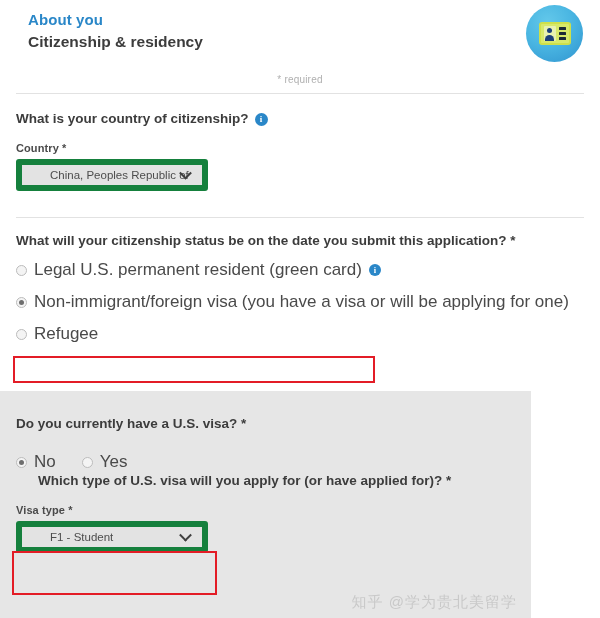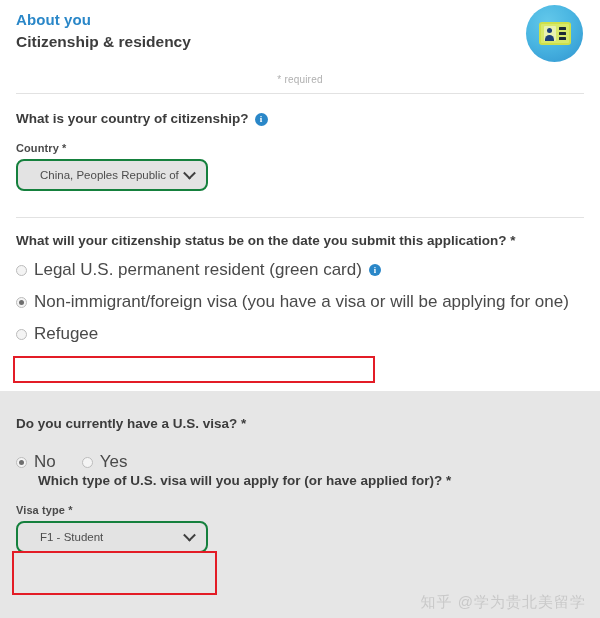--- a/index.html
+++ b/index.html
@@ -6,21 +6,21 @@
   html, body {
     margin: 0; padding: 0;
     width: 600px; height: 618px;
     background: #ffffff;
     font-family: "Liberation Sans", sans-serif;
     overflow: hidden;
   }
   .page { position: relative; width: 600px; height: 618px; background:#fff; }
 
   
-  .header { position: relative; padding: 10px 16px 0 16px; }
+  .header { position: relative; padding: 10px 16px 0 28px; }
   .eyebrow {
     color: #2a87c8;
     font-size: 15px;
     font-weight: bold;
     letter-spacing: .1px;
     line-height: 20px;
   }
   .page-title {
     color: #3c3c3c;
     font-size: 15.5px;
@@ -108,24 +108,24 @@
   .field { margin-top: 14px; }
   .field-label {
     font-size: 11px; color: #4a4a4a;
     font-weight: bold;
     margin-bottom: 5px;
     letter-spacing: .1px;
   }
   .select-box {
     width: 192px; height: 32px;
     background: #e3e3e3;
-    border: 2px solid #15803d;
-    border-radius: 8px;
-    display: flex; align-items: center;
-    padding: 0 22px;
+    border: 6px solid #15803d;
+    border-radius: 3px;
+    display: flex; align-items: center;
+    padding: 0 28px;
     position: relative;
   }
   .select-box .value {
     font-size: 11.5px; color: #4d4d4d;
     white-space: nowrap;
   }
   .chev {
     position: absolute; right: 12px; top: 50%;
     width: 9px; height: 9px;
     border-right: 2px solid #3f3f3f;
@@ -166,21 +166,21 @@
     border: 2px solid #e31c26;
     pointer-events: none;
   }
   .annot-1 { left: 13px; top: 356px; width: 362px; height: 27px; }
   .annot-2 { left: 12px; top: 551px; width: 205px; height: 44px; }
 
   
   .gray-panel {
     position: absolute;
     left: 0; top: 391px;
-    width: 600px; height: 227px;
+    width: 531px; height: 227px;
     background: #e6e6e6;
     padding: 0 16px;
   }
   .gray-panel .question { margin-top: 0; }
   .q3 { padding-top: 24px; }
   .inline-radios { display: flex; gap: 26px; margin-top: 19px; }
   .q4 { margin-top: 30px; margin-left: 22px; }
 
   .watermark {
     position: absolute;

